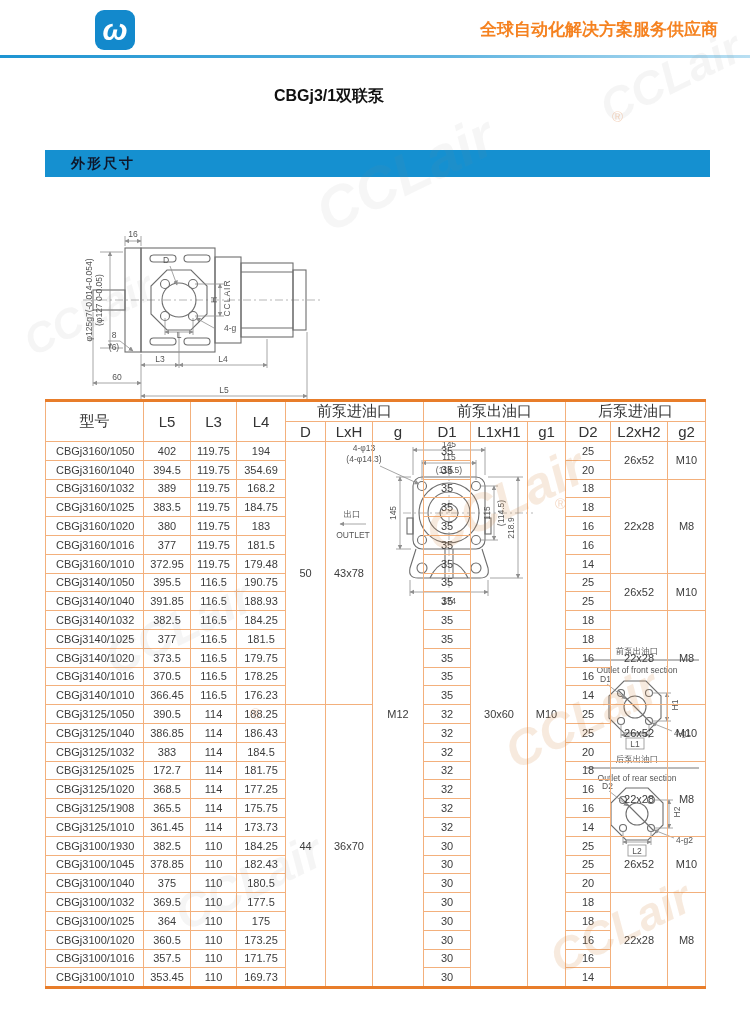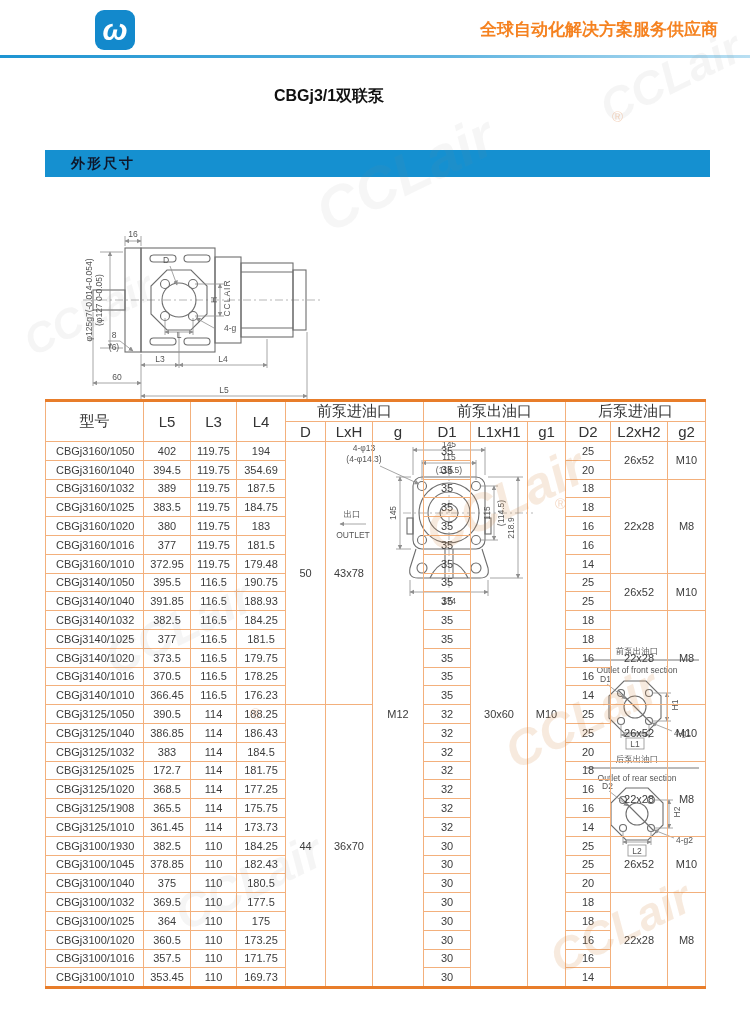--- a/index.html
+++ b/index.html
@@ -323,21 +323,21 @@
             <td>394.5</td>
             <td>119.75</td>
             <td>354.69</td>
             <td>35</td>
             <td>20</td>
           </tr>
           <tr>
             <td class="model">CBGj3160/1032</td>
             <td>389</td>
             <td>119.75</td>
-            <td>187.5</td>
+            <td>168.2</td>
             <td>35</td>
             <td>18</td>
             <td rowspan="5">22x28</td>
             <td rowspan="5">M8</td>
           </tr>
           <tr>
             <td class="model">CBGj3160/1025</td>
             <td>383.5</td>
             <td>119.75</td>
             <td>184.75</td>

